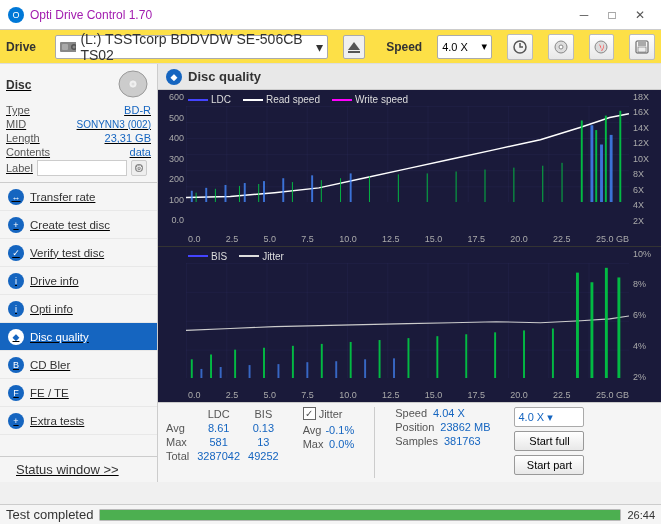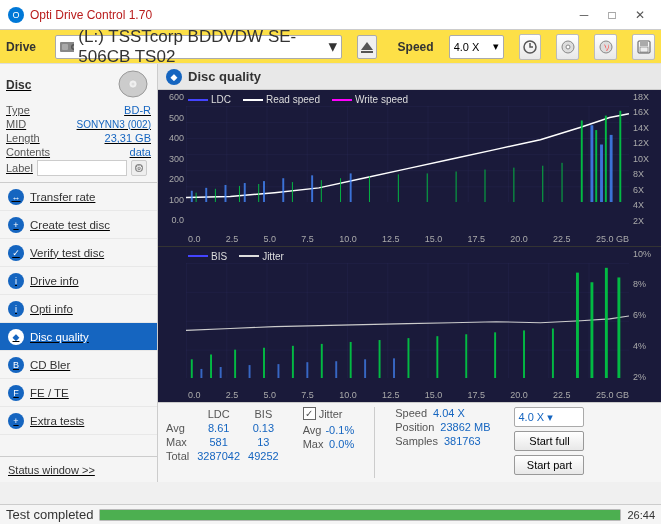--- a/index.html
+++ b/index.html
@@ -10,21 +10,21 @@
       background: #fff;
       display: flex;
       align-items: center;
       justify-content: space-between;
       padding: 6px 8px;
       border-bottom: 1px solid #ccc;
       height: 30px;
     }
     .title-bar-left { display: flex; align-items: center; gap: 6px; font-size: 12px; font-weight: normal; }
     .title-bar-icon { width: 16px; height: 16px; background: #0078d7; border-radius: 50%; display: flex; align-items: center; justify-content: center; color: white; font-size: 9px; }
-    .title-bar-title { font-size: 12px; color: #b91c1c; }
+    .title-bar-title { font-size: 12px; color: #a21caf; }
     .title-bar-controls { display: flex; gap: 2px; }
     .title-bar-btn { width: 26px; height: 20px; border: none; background: transparent; cursor: pointer; font-size: 12px; display: flex; align-items: center; justify-content: center; color: #555; }
 
     
     .menu-bar {
       background: #f5f5f5;
       display: flex;
       align-items: center;
       padding: 2px 4px;
       border-bottom: 1px solid #ddd;
@@ -49,21 +49,21 @@
       gap: 15px;
     }
     .toolbar-label { font-size: 12px; font-weight: bold; color: #333; margin-right: 4px; }
     .toolbar-drive-select {
       display: flex;
       align-items: center;
       background: white;
       border: 1px solid #aaa;
       border-radius: 2px;
       padding: 2px 4px;
-      font-size: 17px;
+      font-size: 14px;
       color: #333;
       height: 24px;
       min-width: 200px;
       justify-content: space-between;
     }
     .eject-btn { width: 24px; height: 24px; border: 1px solid #aaa; background: #f0f0f0; border-radius: 2px; cursor: pointer; display: flex; align-items: center; justify-content: center; font-size: 10px; }
     .toolbar-speed-label { font-size: 12px; font-weight: bold; color: #333; margin-left: 6px; }
     .speed-select {
       background: white;
       border: 1px solid #aaa;
@@ -128,23 +128,23 @@
     }
     .nav-item.active { background: #1565c0; color: white; }
     .nav-item-icon { width: 16px; height: 16px; border-radius: 50%; display: flex; align-items: center; justify-content: center; font-size: 9px; flex-shrink: 0; }
     .nav-item-icon.blue { background: #1565c0; color: white; }
     .nav-item-icon.active-icon { background: white; color: #1565c0; }
 
     
     .status-window-btn {
       margin-top: auto;
       border-top: 1px solid #ccc;
-      padding: 5px 8px;
+      padding: 5px 16px;
       cursor: pointer;
-      font-size: 11px;
+      font-size: 13px;
       color: #333;
       display: flex;
       align-items: center;
       gap: 4px;
       background: #f5f5f5;
       height: 26px;
     }
 
     
     .status-bar {

